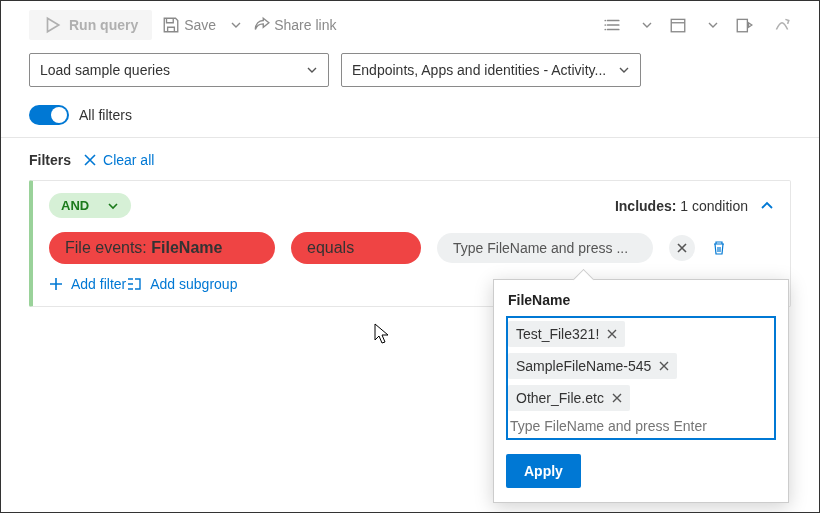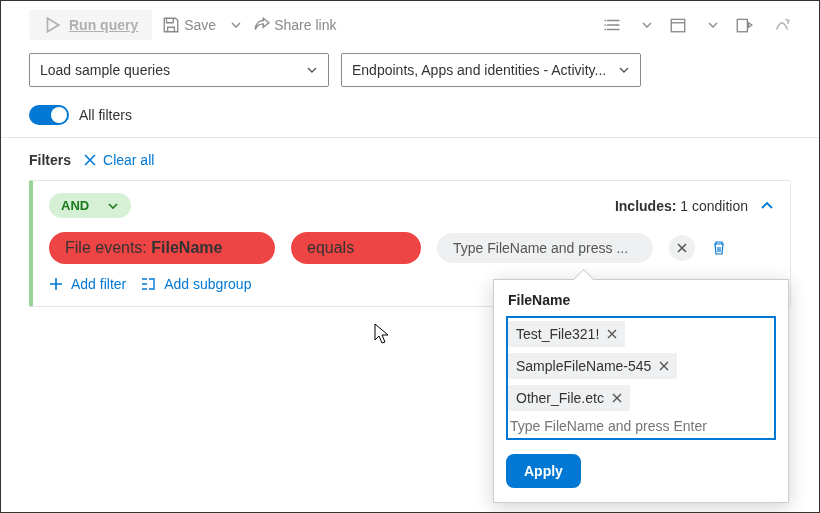--- a/index.html
+++ b/index.html
@@ -1,21 +1,21 @@
 <!DOCTYPE html>
 <html><head>
 <meta charset="utf-8">
 <style>
   * { box-sizing: border-box; font-family: "Segoe UI", -apple-system, BlinkMacSystemFont, sans-serif; }
   body { margin: 0; padding: 0; background: #fff; }
   .frame { width: 820px; height: 513px; border: 1px solid #333; position: relative; background: #fff; overflow: hidden; }
 
   
   .toolbar { display: flex; align-items: center; height: 48px; padding: 0 28px; gap: 10px; color: #8a8a8a; font-size: 14px; }
-  .run-btn { display: inline-flex; align-items: center; gap: 8px; background: #f5f5f5; color: #b0b0b0; font-weight: 600; padding: 6px 14px; border-radius: 2px; cursor: default; text-decoration: underline; }
+  .run-btn { display: inline-flex; align-items: center; gap: 8px; background: #f5f5f5; color: #b0b0b0; font-weight: 600; padding: 6px 14px; border-radius: 2px; cursor: default; }
   .tool-link { display: inline-flex; align-items: center; gap: 4px; color: #8a8a8a; }
   .spacer { flex: 1; }
   .tool-icon { width: 18px; height: 18px; }
 
   
   .dd-row { display: flex; gap: 12px; padding: 4px 28px 12px; }
   .dd { height: 34px; border: 1px solid #8a8a8a; border-radius: 2px; display: flex; align-items: center; padding: 0 10px; font-size: 14px; color: #333; justify-content: space-between; }
   .dd1 { width: 300px; }
   .dd2 { width: 300px; }
   .chev { width: 12px; height: 12px; flex-shrink: 0; margin-left: 10px; }
@@ -45,34 +45,34 @@
   .card-row2 { display:flex; align-items:center; gap:16px; margin-bottom:12px; }
   .pill-blue { background:#ef4444; border-radius:16px; padding:7px 16px; font-size:16px; color:#333; }
   .pill-blue b { font-weight:600; }
   .pill-grey { background:#eef0f1; border-radius:16px; padding:7px 16px; font-size:14px; color:#555; display:flex; align-items:center; gap:10px; }
   .pill-w { width: 216px; }
   .pill-field { width: 226px; }
   .pill-op { width: 130px; }
   .close-round { width: 26px; height:26px; border-radius:13px; background:#eef0f1; display:flex; align-items:center; justify-content:center; }
   .trash { width:16px; height:16px; }
 
-  .card-row3 { display:flex; align-items:center; gap:14px; font-size:14px; }
+  .card-row3 { display:flex; align-items:center; gap:0; font-size:14px; }
   .addf { color:#0078d4; display:inline-flex; align-items:center; gap:8px; }
   .plus { width:14px; height:14px; }
   .subg { width:16px; height:16px; }
 
   
   .popup { position:absolute; left:492px; top:278px; width:296px; background:#fff; border:1px solid #ccc; box-shadow: 0 4px 18px rgba(0,0,0,0.18); padding:10px 12px 14px; }
   .popup::before { content:""; position:absolute; top:-8px; left:82px; width:14px; height:14px; background:#fff; border-left:1px solid #ccc; border-top:1px solid #ccc; transform: rotate(45deg); }
   .pop-title { font-weight:600; font-size:14px; margin: 2px 2px 8px; color:#222; }
   .combo { border:2px solid #0078d4; }
   .tag { display:inline-flex; align-items:center; gap:8px; background:#eef0f1; border-radius:2px; padding:5px 8px; font-size:14px; color:#333; margin:3px 4px 3px 0; }
   .tag .tx { width:10px; height:10px; }
   .combo input { border:none; outline:none; font-size:14px; width:100%; padding:4px 2px; font-family:inherit; }
-  .apply { margin-top:14px; background:#0078d4; color:#fff; border:none; padding:9px 18px; font-size:14px; font-weight:600; border-radius:8px; }
+  .apply { margin-top:14px; background:#0078d4; color:#fff; border:none; padding:9px 18px; font-size:14px; font-weight:600; border-radius:2px; }
 
   
   .cursor { position:absolute; left:373px; top:322px; width:16px; height:22px; pointer-events:none; }
 
   svg { display:block; }
   .ellipsis { white-space: nowrap; overflow: hidden; text-overflow: ellipsis; }
 </style>
 </head>
 <body>
 

